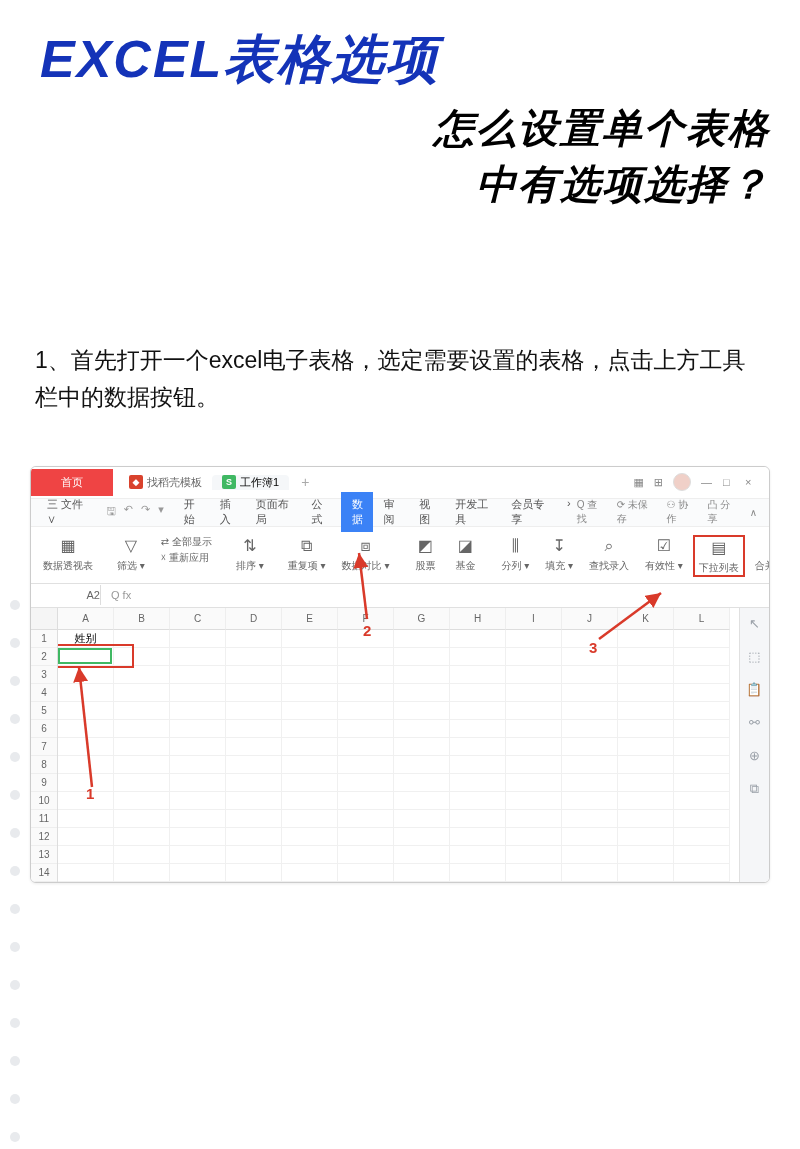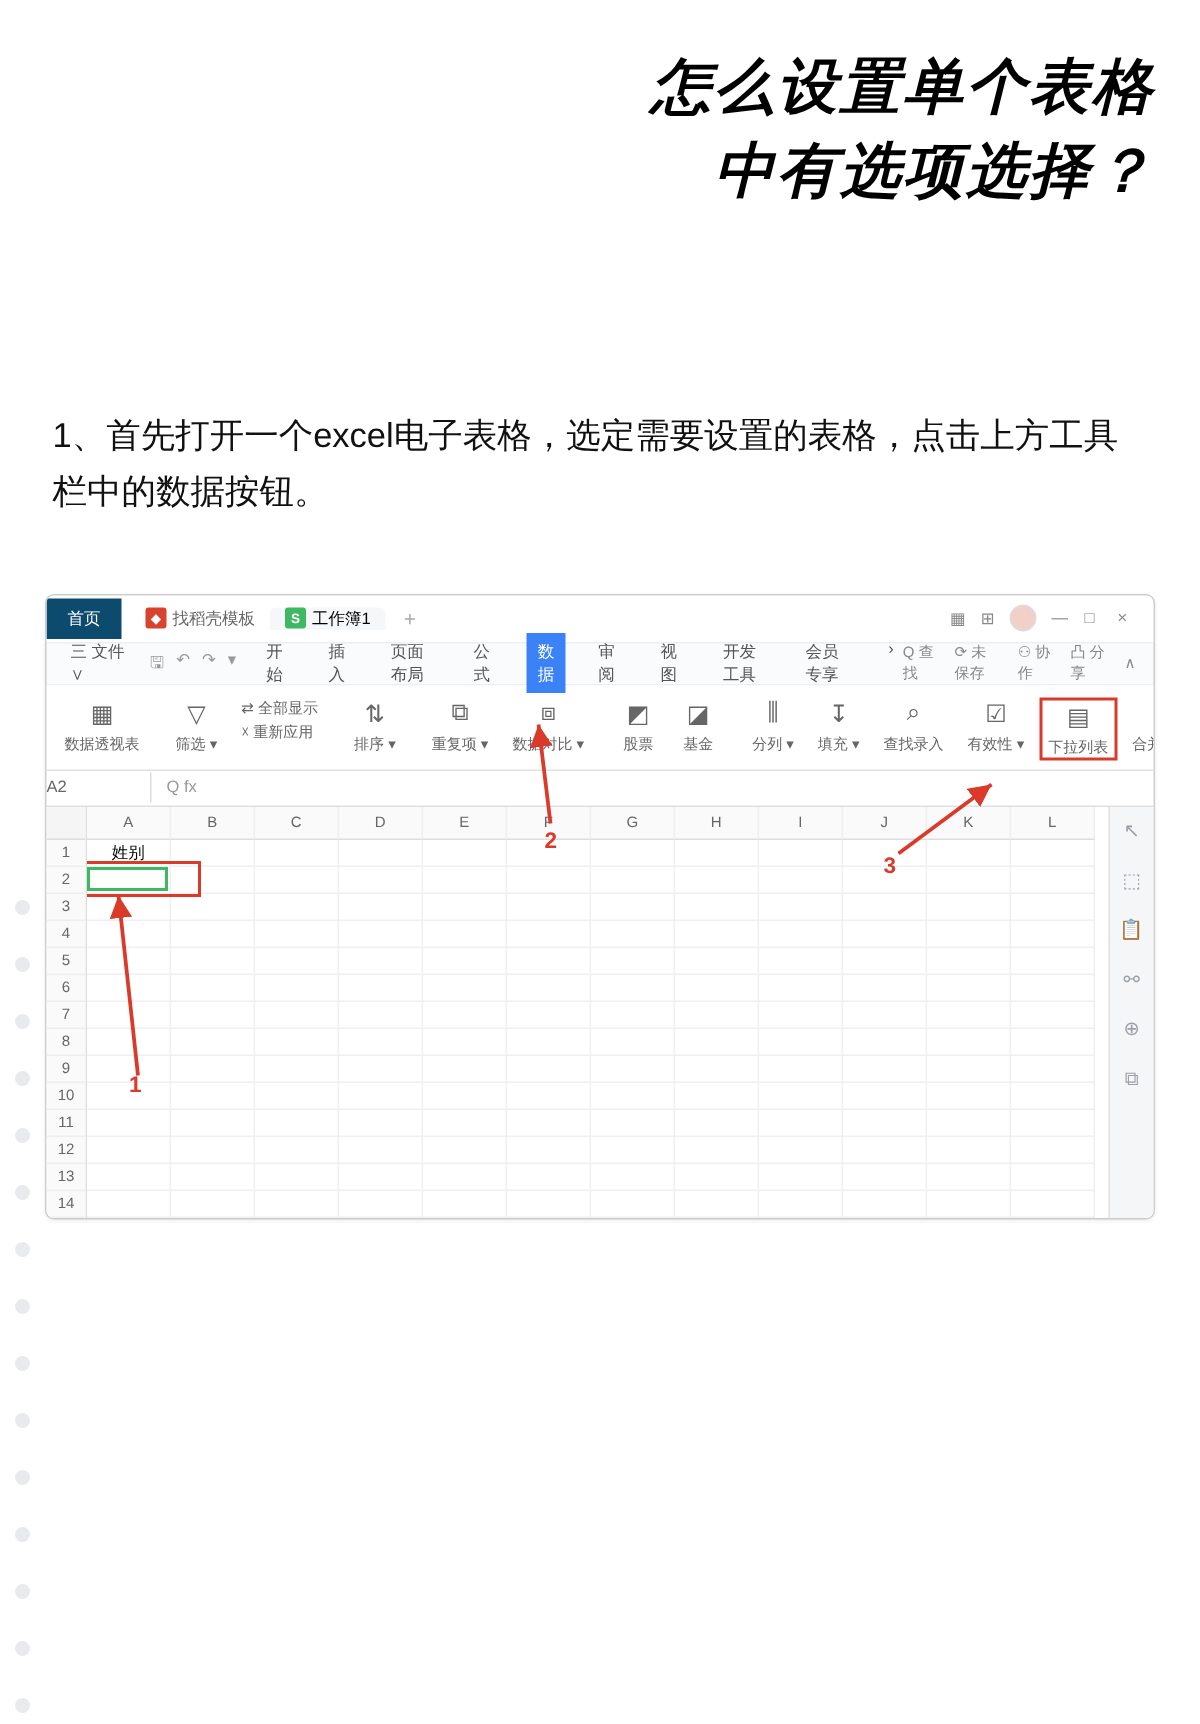--- a/index.html
+++ b/index.html
@@ -7,47 +7,47 @@
 
 .header { padding: 25px 30px 10px 40px; }
 .title-main { font-size: 52px; font-weight: 900; font-style: italic; color: #1433b8; letter-spacing: 2px; }
 .title-sub { font-size: 40px; font-weight: 900; font-style: italic; color: #000; text-align: right; margin-left: 180px; margin-top: 5px; line-height: 1.4; letter-spacing: 2px; }
 
 .step-text { padding: 120px 35px 30px 35px; font-size: 23px; line-height: 1.6; color: #111; font-weight: 500; }
 
 .screenshot-wrap { margin: 20px 30px; border: 1px solid #ccc; border-radius: 6px; background: #fafbfc; overflow: hidden; box-shadow: 0 1px 3px rgba(0,0,0,.08); position: relative; }
 
 .titlebar { display: flex; align-items: center; height: 32px; background: #fff; border-bottom: 1px solid #eee; font-size: 11px; }
-.tb-home { background: #0c4a6e; color: #fff; padding: 6px 14px; margin-right: 6px; }
+.tb-home { background: #ef4444; color: #fff; padding: 6px 30px; margin-right: 6px; }
 .tb-tpl { display: flex; align-items: center; color: #666; padding: 0 10px; gap: 4px; }
 .tb-tpl-ic { width: 14px; height: 14px; background: #d9422d; border-radius: 2px; display: inline-flex; align-items: center; justify-content: center; color: #fff; font-size: 9px; }
 .tb-doc { display: flex; align-items: center; gap: 4px; padding: 0 10px; background: #f5f7f9; border-top-left-radius: 4px; border-top-right-radius: 4px; }
 .tb-doc-ic { width: 14px; height: 14px; background: #3fb863; border-radius: 2px; display: inline-flex; align-items: center; justify-content: center; color: #fff; font-size: 9px; font-weight: bold; }
 .tb-add { color: #aaa; padding: 0 12px; font-size: 14px; }
 .tb-right { margin-left: auto; display: flex; align-items: center; gap: 10px; padding-right: 12px; color: #888; font-size: 11px; }
 .avatar { width: 18px; height: 18px; border-radius: 50%; background: #f0d0c8; border: 1px solid #ddd; }
 .win-btn { width: 12px; color: #888; }
 
 .menubar { display: flex; align-items: center; height: 28px; font-size: 11px; color: #555; padding-left: 8px; border-bottom: 1px solid #eee; }
 .menu-file { display: flex; align-items: center; gap: 3px; padding: 0 8px; }
 .menu-icons { display: flex; gap: 8px; padding: 0 6px; color: #999; }
-.menu-tabs { display: flex; gap: 16px; margin-left: 8px; }
+.menu-tabs { display: flex; gap: 4px; margin-left: 8px; }
 .menu-tab { padding: 5px 6px; }
 .menu-tab.active { background: #3b82f6; color: #fff; text-align: center; }
 .menu-right { margin-left: auto; display: flex; align-items: center; gap: 12px; padding-right: 12px; color: #888; font-size: 10px; }
 
 .toolbar { display: flex; align-items: flex-start; padding: 8px 6px 6px 6px; border-bottom: 1px solid #e0e0e0; gap: 4px; background: #fff; }
 .tool-group { display: flex; flex-direction: column; align-items: center; padding: 0 6px; gap: 2px; }
 .tool-ic { width: 24px; height: 22px; display: flex; align-items: center; justify-content: center; color: #666; }
 .tool-lbl { font-size: 10px; color: #666; white-space: nowrap; }
 .tool-sep { width: 1px; height: 36px; background: #e8e8e8; margin: 2px 2px; }
 .tool-hl { border: 2px solid #d93a2a; padding: 0 4px; }
 
 .cellref { display: flex; align-items: center; height: 24px; border-bottom: 1px solid #e0e0e0; font-size: 11px; color: #666; background: #fff; }
-.cellref .name { width: 70px; text-align: left; border-right: 1px solid #ddd; padding: 4px 0; }
+.cellref .name { width: 70px; text-align: right; border-right: 1px solid #ddd; padding: 4px 0; }
 .cellref .fx { padding: 0 10px; color: #999; text-align: right; }
 
 .gridarea { display: flex; background: #fff; }
 .rowhdr { display: flex; flex-direction: column; border-right: 1px solid #ddd; }
 .rowhdr .corner { height: 22px; width: 26px; border-bottom: 1px solid #ddd; background: #f5f5f5; }
 .rowhdr .rn { height: 18px; width: 26px; font-size: 10px; color: #666; display: flex; align-items: center; justify-content: center; border-bottom: 1px solid #eee; background: #fafafa; }
 .gridmain { position: relative; flex: 1; overflow: hidden; }
 .colhdr { display: flex; height: 22px; }
 .colhdr .cn { width: 56px; border-right: 1px solid #eee; border-bottom: 1px solid #ddd; background: #fafafa; font-size: 10px; color: #666; display: flex; align-items: center; justify-content: center; }
 .rows { }
@@ -62,20 +62,21 @@
 .anno-num { position: absolute; color: #d93a2a; font-size: 15px; font-weight: bold; }
 .anno-arrow { position: absolute; }
 
 .dots { position: absolute; left: 10px; top: 600px; display: flex; flex-direction: column; gap: 28px; }
 .dot { width: 10px; height: 10px; border-radius: 50%; background: #e8eaed; }
 </style>
 </head>
 <body>
 
 <div class="header">
+  <div class="title-main">EXCEL表格选项</div>
   <div class="title-sub">
     <span>怎么设置单个表格</span><br>
     <span>中有选项选择？</span>
   </div>
 </div>
 
 <div class="step-text">1、首先打开一个excel电子表格，选定需要设置的表格，点击上方工具栏中的数据按钮。</div>
 
 <div class="dots">
   <div class="dot"></div>

